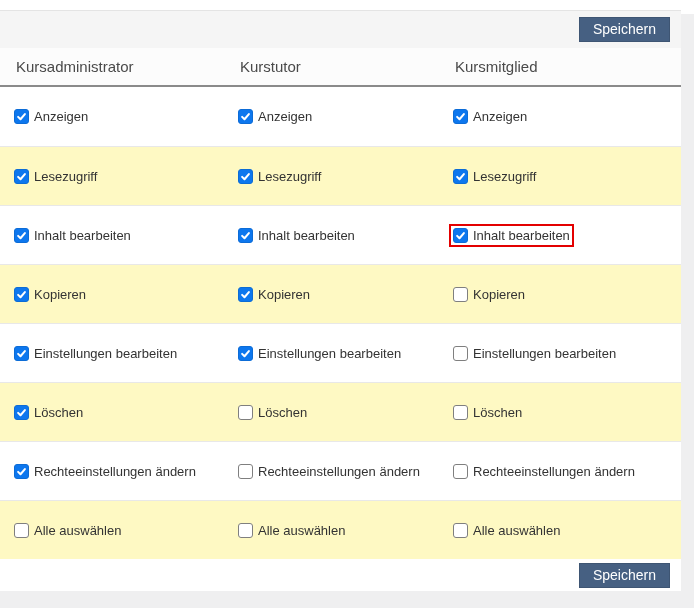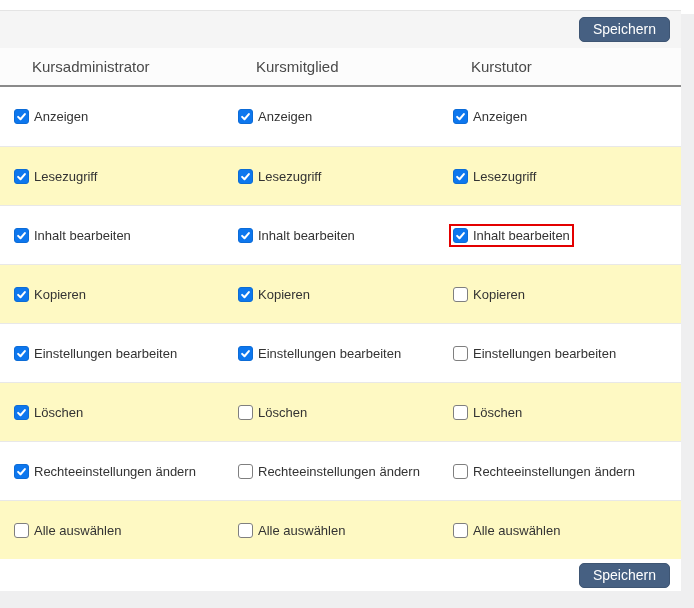--- a/index.html
+++ b/index.html
@@ -10,29 +10,29 @@
 
   .toolbar {
     margin-top:10px; height:38px; background:#f5f5f5;
     border-top:1px solid #e4e4e4;
     display:flex; justify-content:flex-end; align-items:center;
     padding-right:11px;
   }
   .btn {
     background:#466082; color:#ffffff; font-size:14px;
     font-family:"Liberation Sans","DejaVu Sans",sans-serif;
-    border:1px solid #3e5573; border-radius:5px;
+    border:1px solid #3e5573; border-radius:0;
     padding:3px 13px 5px 13px; height:25px; line-height:16px;
     cursor:pointer;
   }
   .thead {
     height:39px; background:#fcfcfc;
     border-bottom:2px solid #8a8a8a;
     display:grid; grid-template-columns:224px 215px 1fr;
-    padding-left:32px; align-items:center;
+    padding-left:16px; align-items:center;
     font-size:15px; color:#4a4a4a;
   }
   .trow {
     height:59px;
     display:grid; grid-template-columns:224px 215px 1fr;
     padding-left:14px; align-items:center;
     background:#ffffff;
     border-top:1px solid #e8e8e8;
   }
   .trow:first-child { border-top:none; }
@@ -59,22 +59,22 @@
 <div class="page">
   <div class="top-white"></div>
   <div class="content">
 
     <div class="toolbar">
       <button class="btn">Speichern</button>
     </div>
 
     <div class="thead">
       <span>Kursadministrator</span>
+      <span>Kurstutor</span>
       <span>Kursmitglied</span>
-      <span>Kurstutor</span>
     </div>
 
     <div id="rows">
         <div class="trow">
           <div class="cell">
             <span class="cbwrap">
               <span class="cb checked" role="checkbox" aria-checked="true">
                 <svg width="11" height="11" viewBox="0 0 12 12">
                   <path d="M2.3 6.4 L4.9 9 L9.7 3.3" stroke="#ffffff" stroke-width="2.2" fill="none" stroke-linecap="round" stroke-linejoin="round"></path>
                 </svg>

